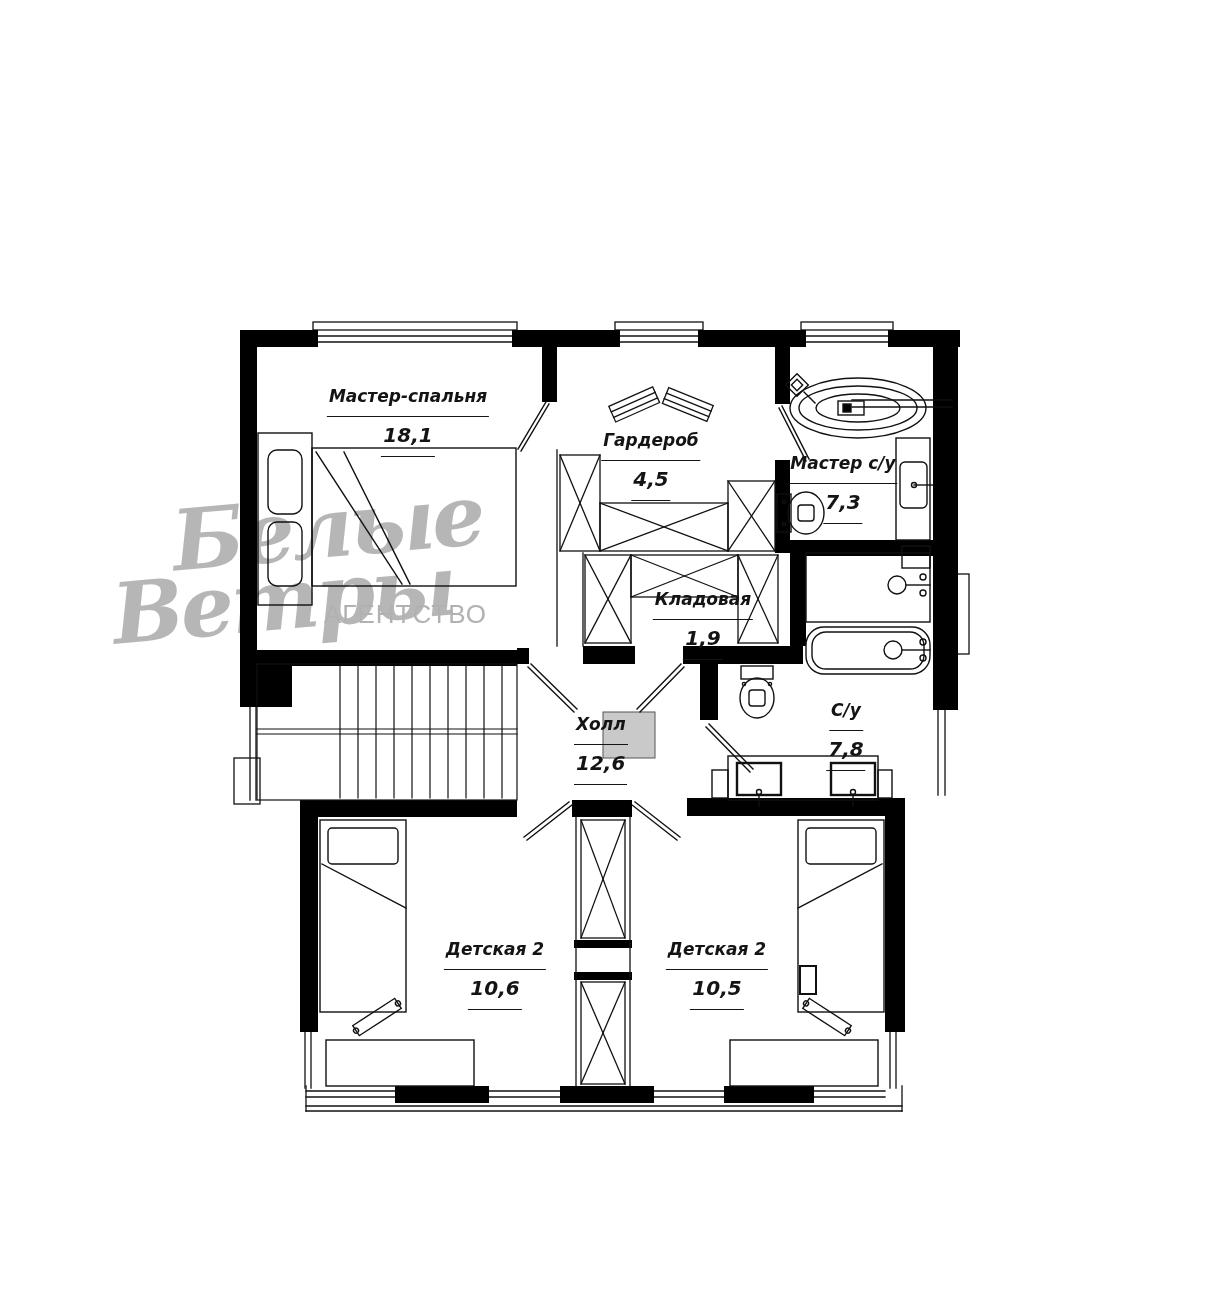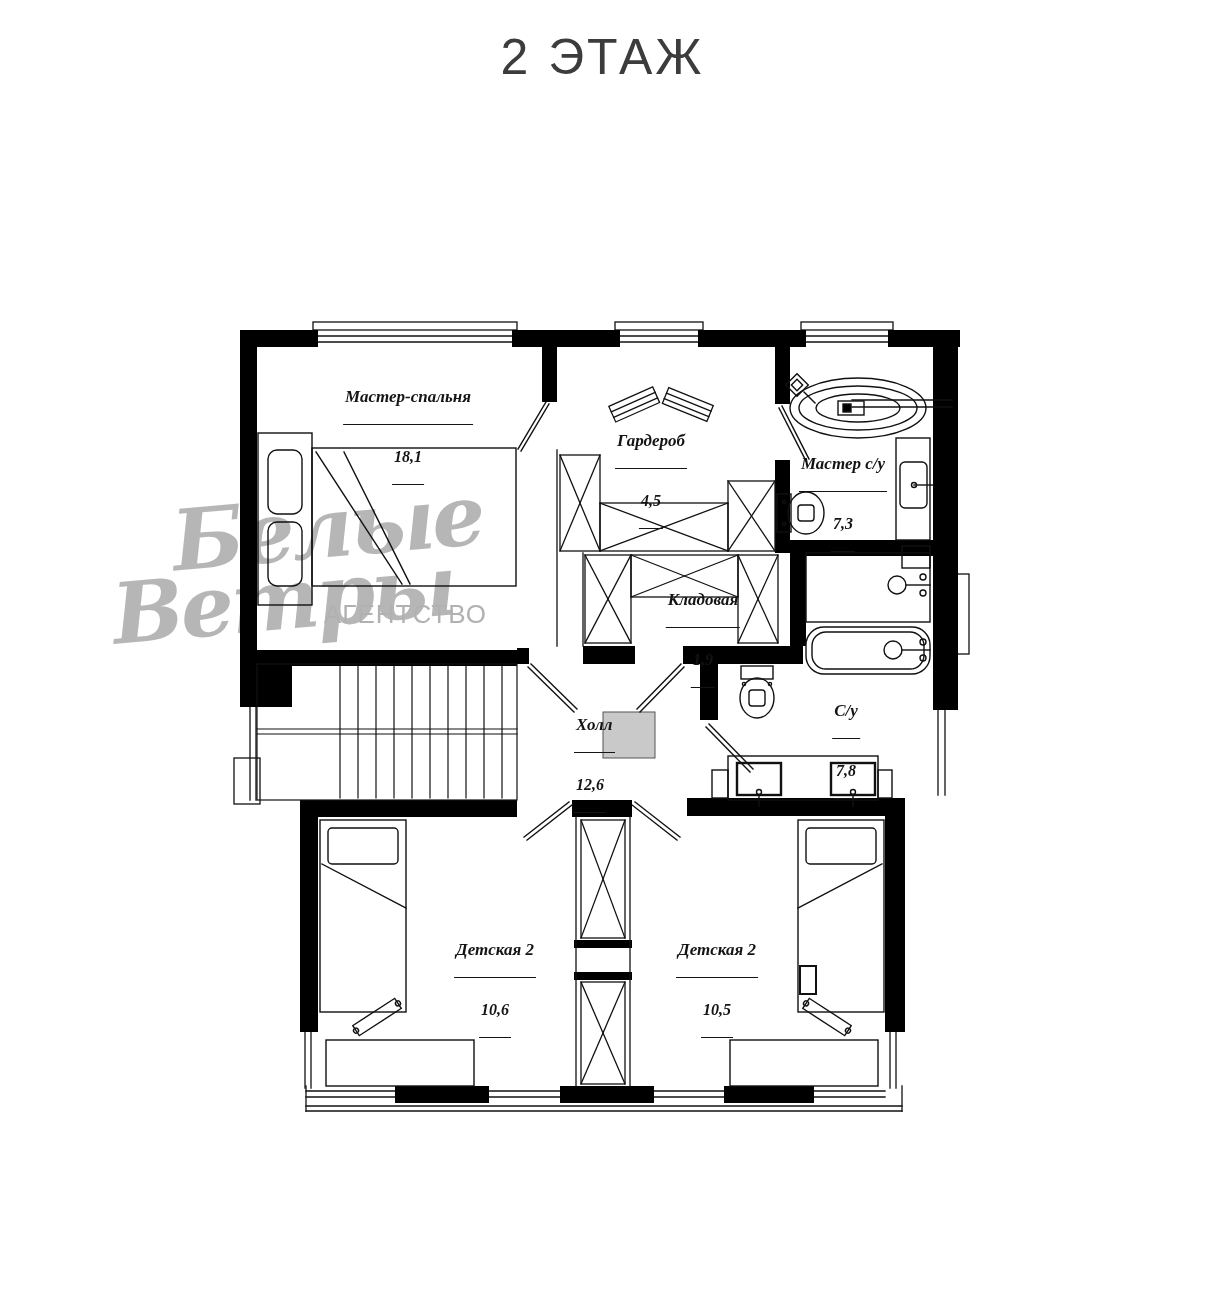--- a/index.html
+++ b/index.html
@@ -15,30 +15,29 @@
   .wm-line1{left:62px;top:8px;}
   .wm-line2{left:2px;top:80px;}
   .wm-caption{position:absolute;left:214px;top:120px;font-family:"Liberation Sans",sans-serif;
               font-size:26px;color:#9e9e9e;letter-spacing:1px;line-height:1.25;}
   
   .plan{position:absolute;left:0;top:0;width:1205px;height:1315px;}
   
   .room-label{position:absolute;transform:translateX(-50%);text-align:center;font-style:italic;
               font-weight:bold;font-size:17px;color:#141414;line-height:1;
               font-family:"DejaVu Sans",sans-serif;white-space:nowrap;}
-  .room-label span{display:inline-block;border-bottom:1.6px solid #141414;padding:0 2px 19px 2px;font-family:Liberation Serif, serif;}
-  .room-label .ar{margin-top:24px;font-size:16px;text-align:right;}
+  .room-label span{display:inline-block;border-bottom:1.6px solid #141414;padding:0 2px 11px 2px;}
+  .room-label .ar{margin-top:8px;font-size:20px;text-align:right;}
   .room-label.hall{transform:none;text-align:left;}
 </style>
 </head>
 <body>
 
 <div class="canvas">
 
-  <div class="page-title">2 ЭТАЖ</div>
 
   <div class="watermark">
     <div class="wm-script wm-line1">Белые</div>
     <div class="wm-script wm-line2">Ветры</div>
     <div class="wm-caption">
       <div>АГЕНТСТВО</div>
     </div>
   </div>
 
   <svg class="plan" viewBox="0 0 1205 1315" stroke-linecap="square" fill="none">

